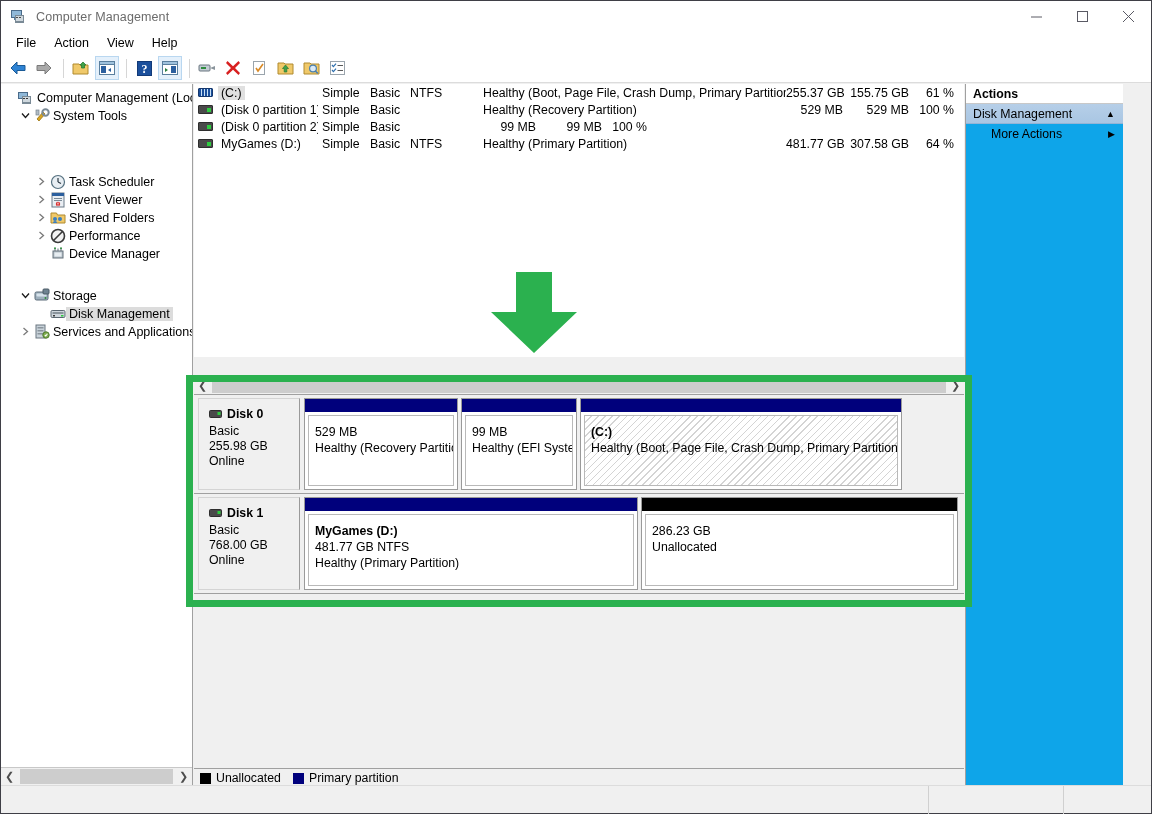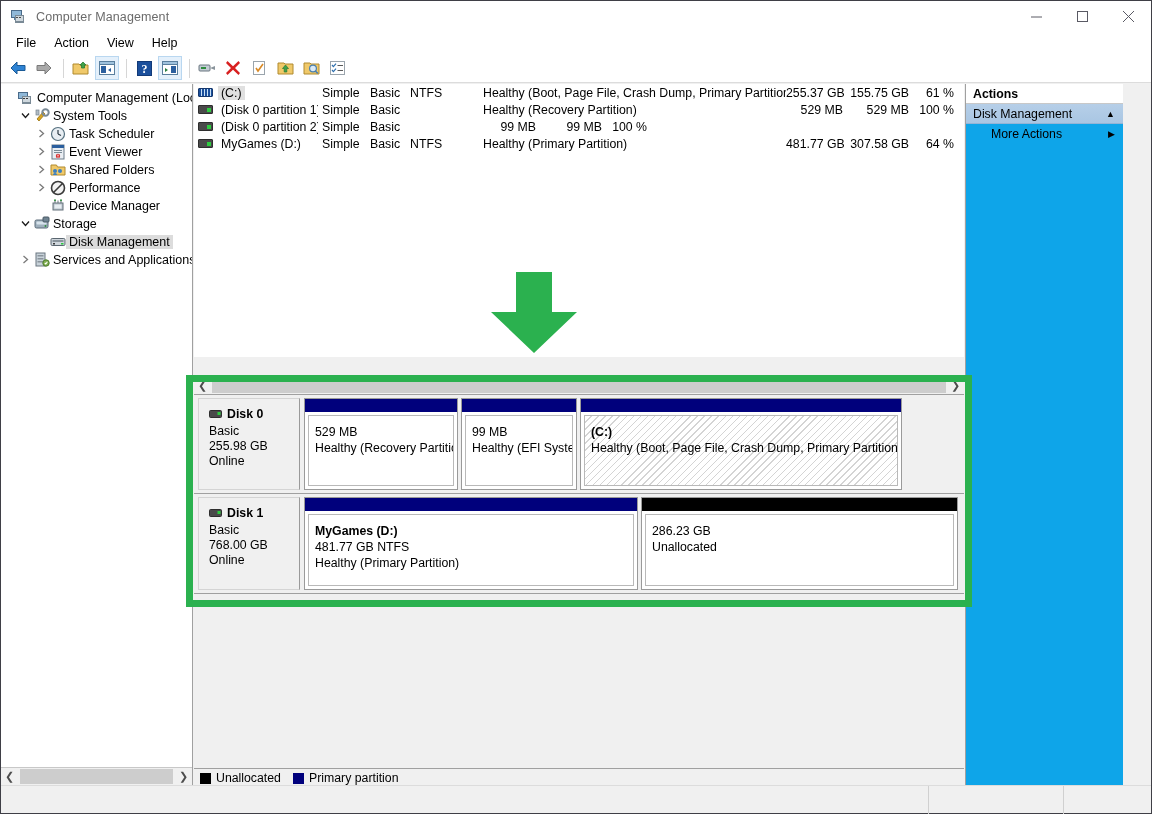--- a/index.html
+++ b/index.html
@@ -369,21 +369,21 @@
             </svg></span>
           <span class="ic">
             <svg width="16" height="16" viewBox="0 0 16 16">
               <path d="M3 13 L9 6 L11 8 L5 15 Z" fill="#d9a520" stroke="#9a7412" stroke-width=".8" transform="translate(0,-2)"></path>
               <circle cx="11.5" cy="4.5" r="3.2" fill="none" stroke="#7a8a96" stroke-width="2"></circle>
               <rect x="2" y="2" width="3" height="5" fill="#b0bcc6" stroke="#78848e" stroke-width=".7"></rect>
             </svg>
           </span>
           <span class="lbl">System Tools</span>
         </div>
-        <div class="tnode" style="padding-left: 32px;">
+        <div class="tnode" style="padding-left: 32px; margin-top: 48px;">
           <span class="chev"><svg width="9" height="9" viewBox="0 0 9 9">
               <path d="M2.5 1 L6.5 4.5 L2.5 8" fill="none" stroke="#7a7a7a" stroke-width="1.3"></path>
             </svg></span>
           <span class="ic">
             <svg width="16" height="16" viewBox="0 0 16 16">
               <circle cx="8" cy="8" r="6.5" fill="#e8eef3" stroke="#55707f" stroke-width="1.2"></circle>
               <line x1="8" y1="8" x2="8" y2="4" stroke="#2a3a44" stroke-width="1.2"></line>
               <line x1="8" y1="8" x2="11" y2="9.5" stroke="#2a3a44" stroke-width="1.2"></line>
             </svg>
           </span>
@@ -440,21 +440,21 @@
               <rect x="4.5" y="6.5" width="7" height="4" fill="#e7edf1"></rect>
               <line x1="5" y1="5" x2="5" y2="2.5" stroke="#66737d"></line>
               <line x1="8" y1="5" x2="8" y2="2.5" stroke="#66737d"></line>
               <line x1="11" y1="5" x2="11" y2="2.5" stroke="#66737d"></line>
               <circle cx="5" cy="2.3" r="1" fill="#2e8b3e"></circle>
               <circle cx="11" cy="2.3" r="1" fill="#2e8b3e"></circle>
             </svg>
           </span>
           <span class="lbl">Device Manager</span>
         </div>
-        <div class="tnode" style="padding-left: 16px;">
+        <div class="tnode" style="padding-left: 16px; margin-top: 24px;">
           <span class="chev open"><svg width="9" height="9" viewBox="0 0 9 9">
               <path d="M1 2.5 L4.5 6.5 L8 2.5" fill="none" stroke="#1a1a1a" stroke-width="1.3"></path>
             </svg></span>
           <span class="ic">
             <svg width="16" height="16" viewBox="0 0 16 16">
               <rect x="1" y="4" width="13" height="8" rx="1.5" fill="#9fb0bd" stroke="#5a6b78"></rect>
               <rect x="2.5" y="5.5" width="10" height="3" rx="1" fill="#d7e3ec"></rect>
               <circle cx="11.5" cy="10" r="1" fill="#2e8b3e"></circle>
               <rect x="9" y="1" width="6" height="5" rx="1" fill="#6f8391" stroke="#4a5a66"></rect>
             </svg>

